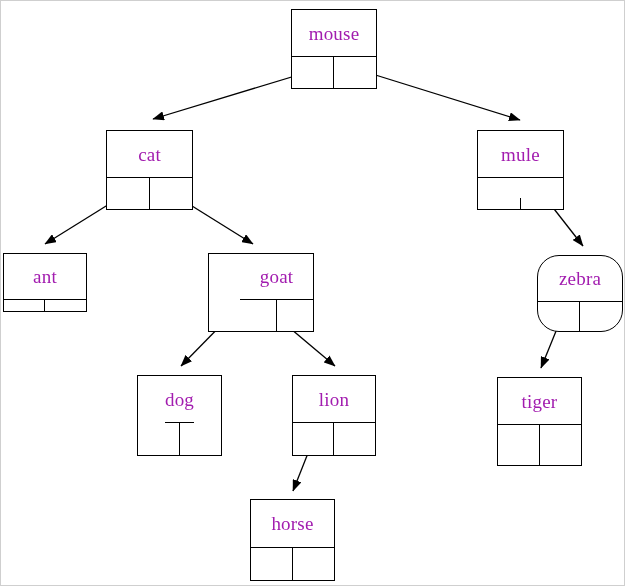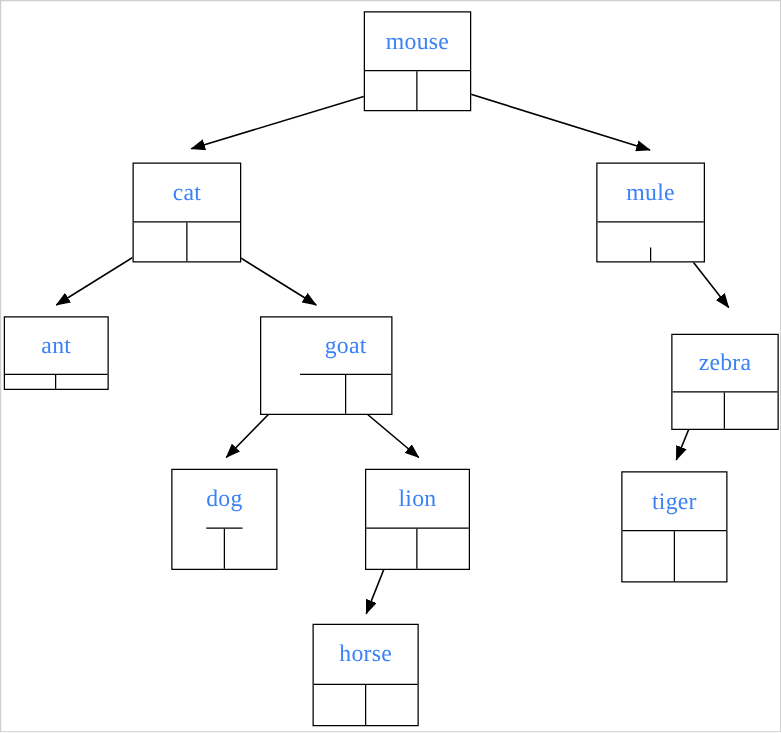--- a/index.html
+++ b/index.html
@@ -35,21 +35,21 @@
     background: #ffffff;
     display: flex;
     flex-direction: column;
   }
   .node-label {
     flex: 0 0 auto;
     display: flex;
     align-items: center;
     justify-content: center;
     font-size: 19px;
-    color: #3b82f6;
+    color: #a21caf;
     letter-spacing: 0.2px;
     line-height: 1;
     box-sizing: border-box;
     border-bottom: 1px solid #000000;
   }
   .node-ptrs {
     flex: 1 1 auto;
     display: flex;
     box-sizing: border-box;
   }
@@ -112,21 +112,21 @@
           <div class="ptr right"></div>
         </div>
       </div>
       <div class="node" style="left: 207px; top: 252px; width: 106px; height: 79px; padding-left: 31px;">
         <div class="node-label" style="height: 46px;">goat</div>
         <div class="node-ptrs">
           <div class="ptr left"></div>
           <div class="ptr right"></div>
         </div>
       </div>
-      <div class="node" style="left: 536px; top: 266px; width: 86px; height: 77px;">
+      <div class="node" style="left: 536px; top: 254px; width: 86px; height: 77px; border-radius: 22px;">
         <div class="node-label" style="height: 46px;">zebra</div>
         <div class="node-ptrs">
           <div class="ptr left"></div>
           <div class="ptr right"></div>
         </div>
       </div>
       <div class="node" style="left: 136px; top: 374px; width: 85px; height: 81px; align-items: center;">
         <div class="node-label" style="height: 47px;">dog</div>
         <div class="node-ptrs">
           <div class="ptr left"></div>

